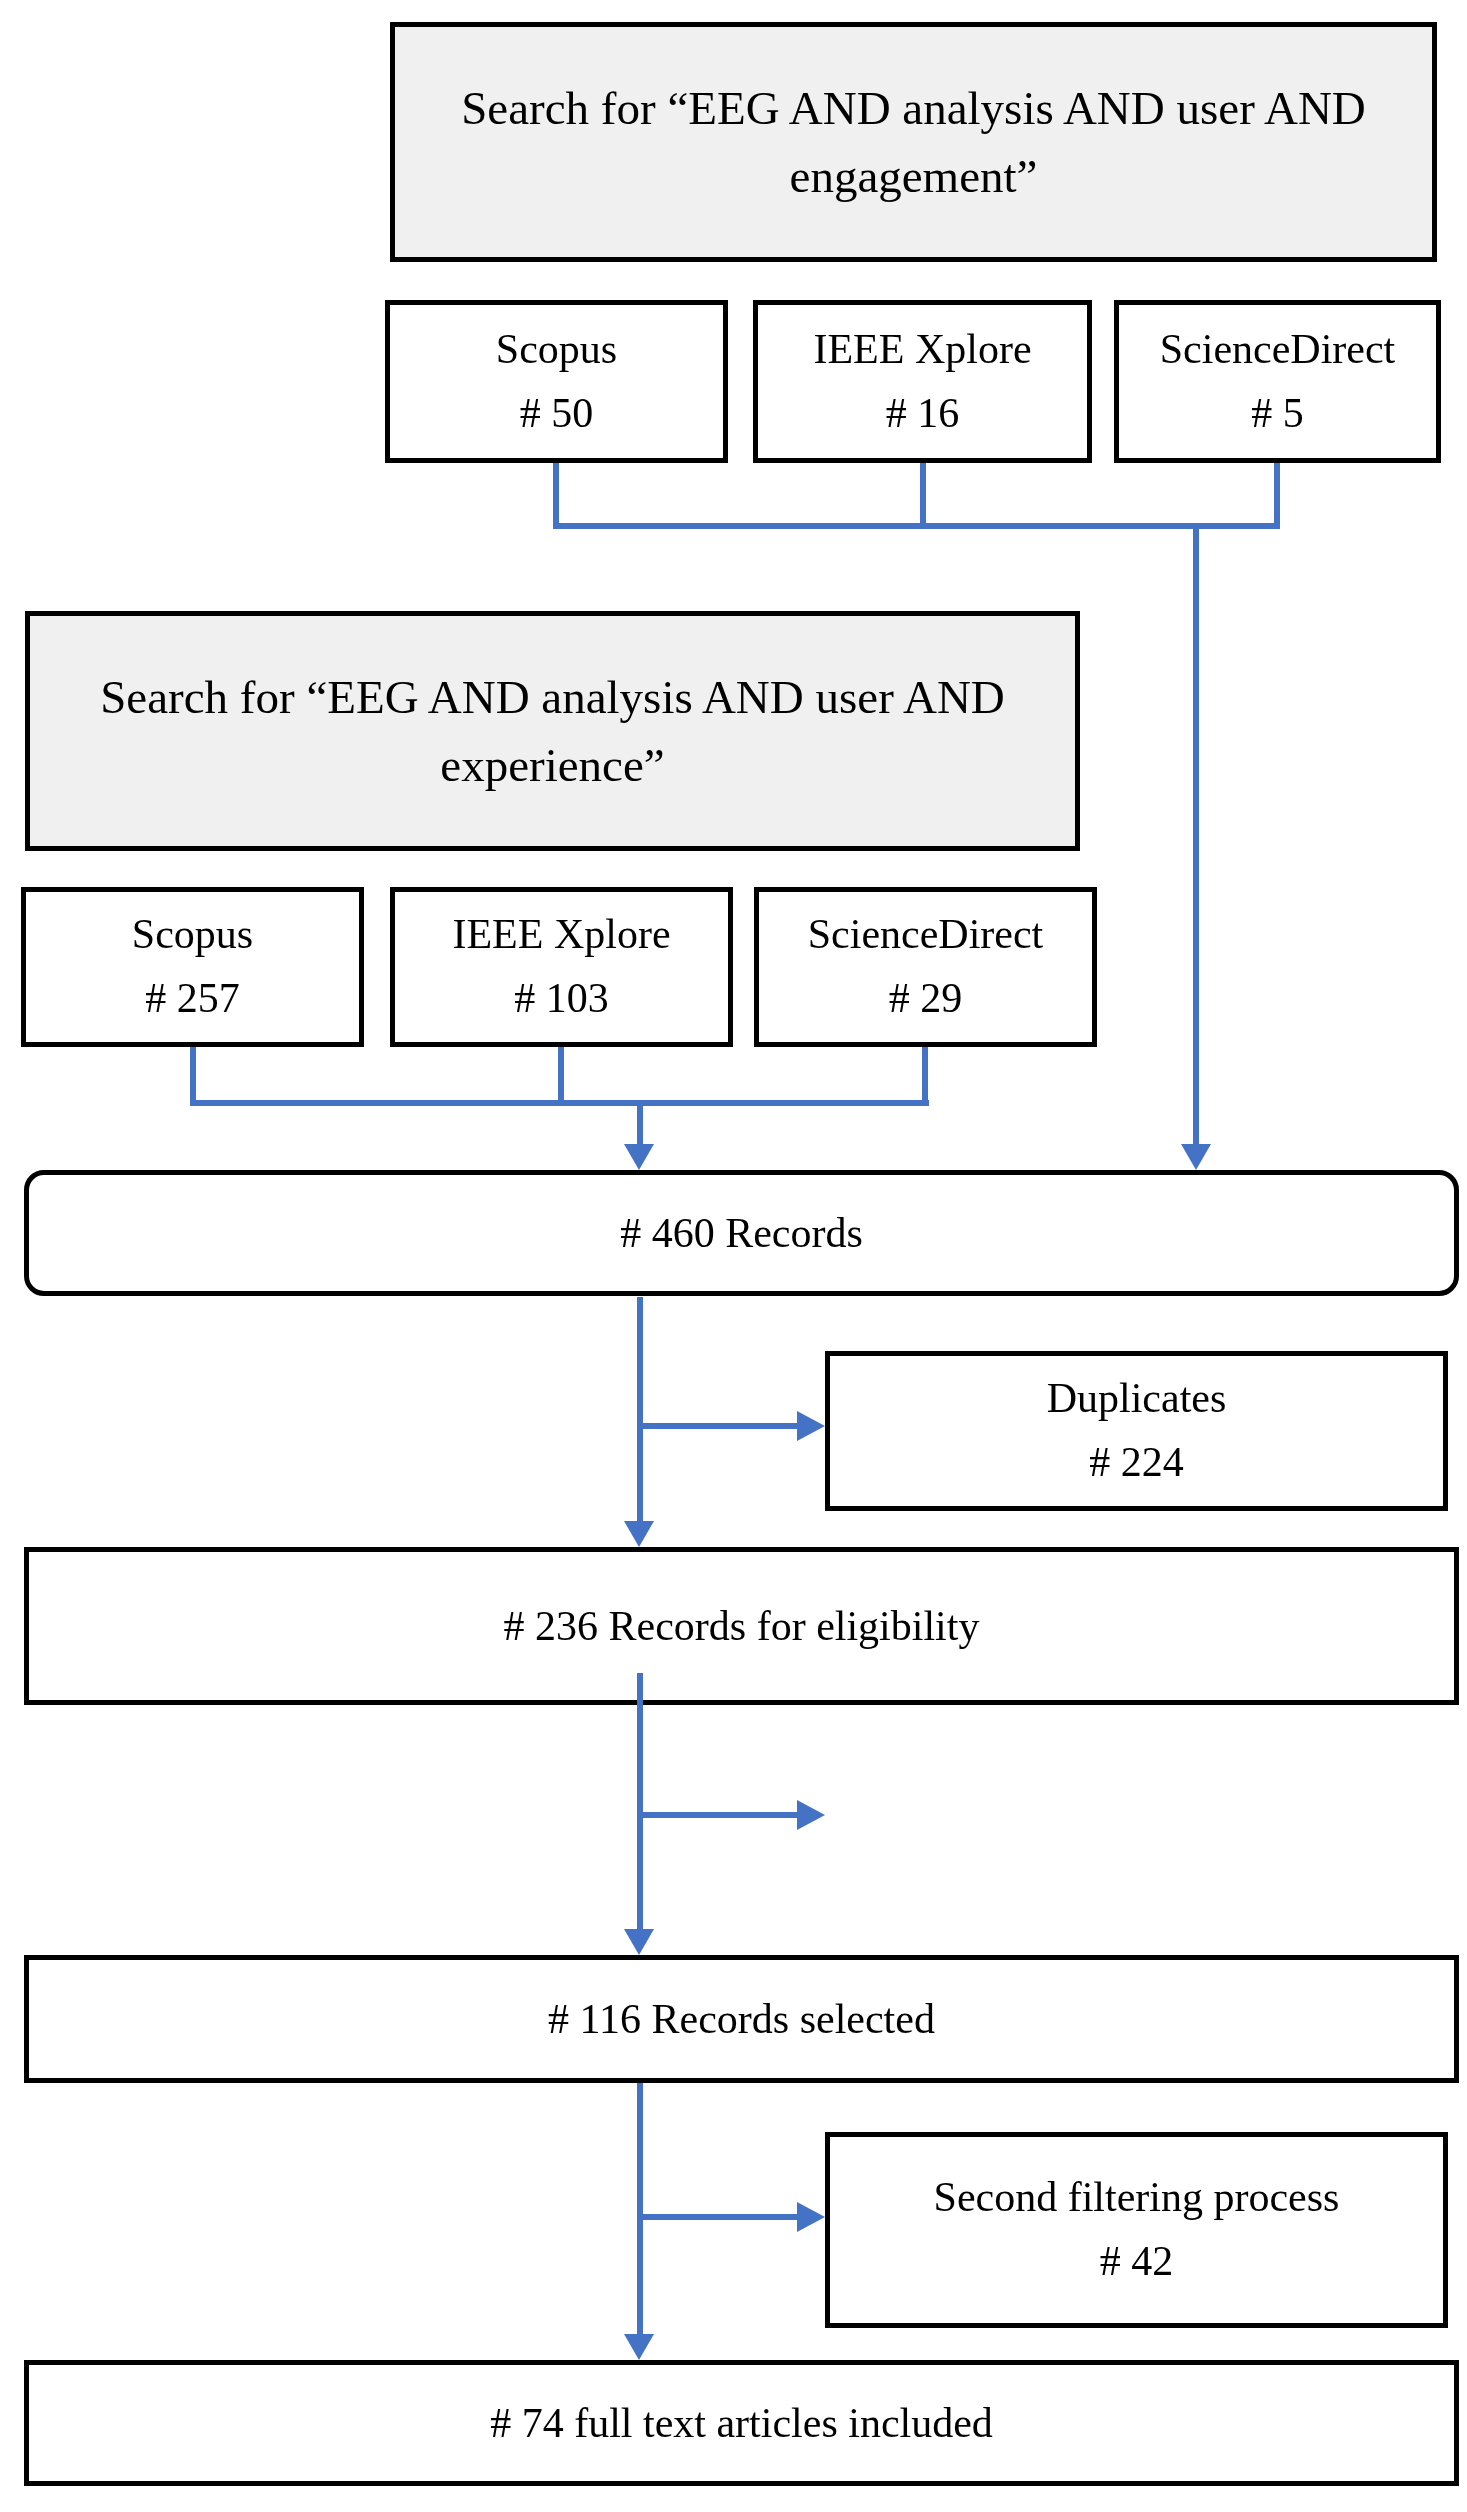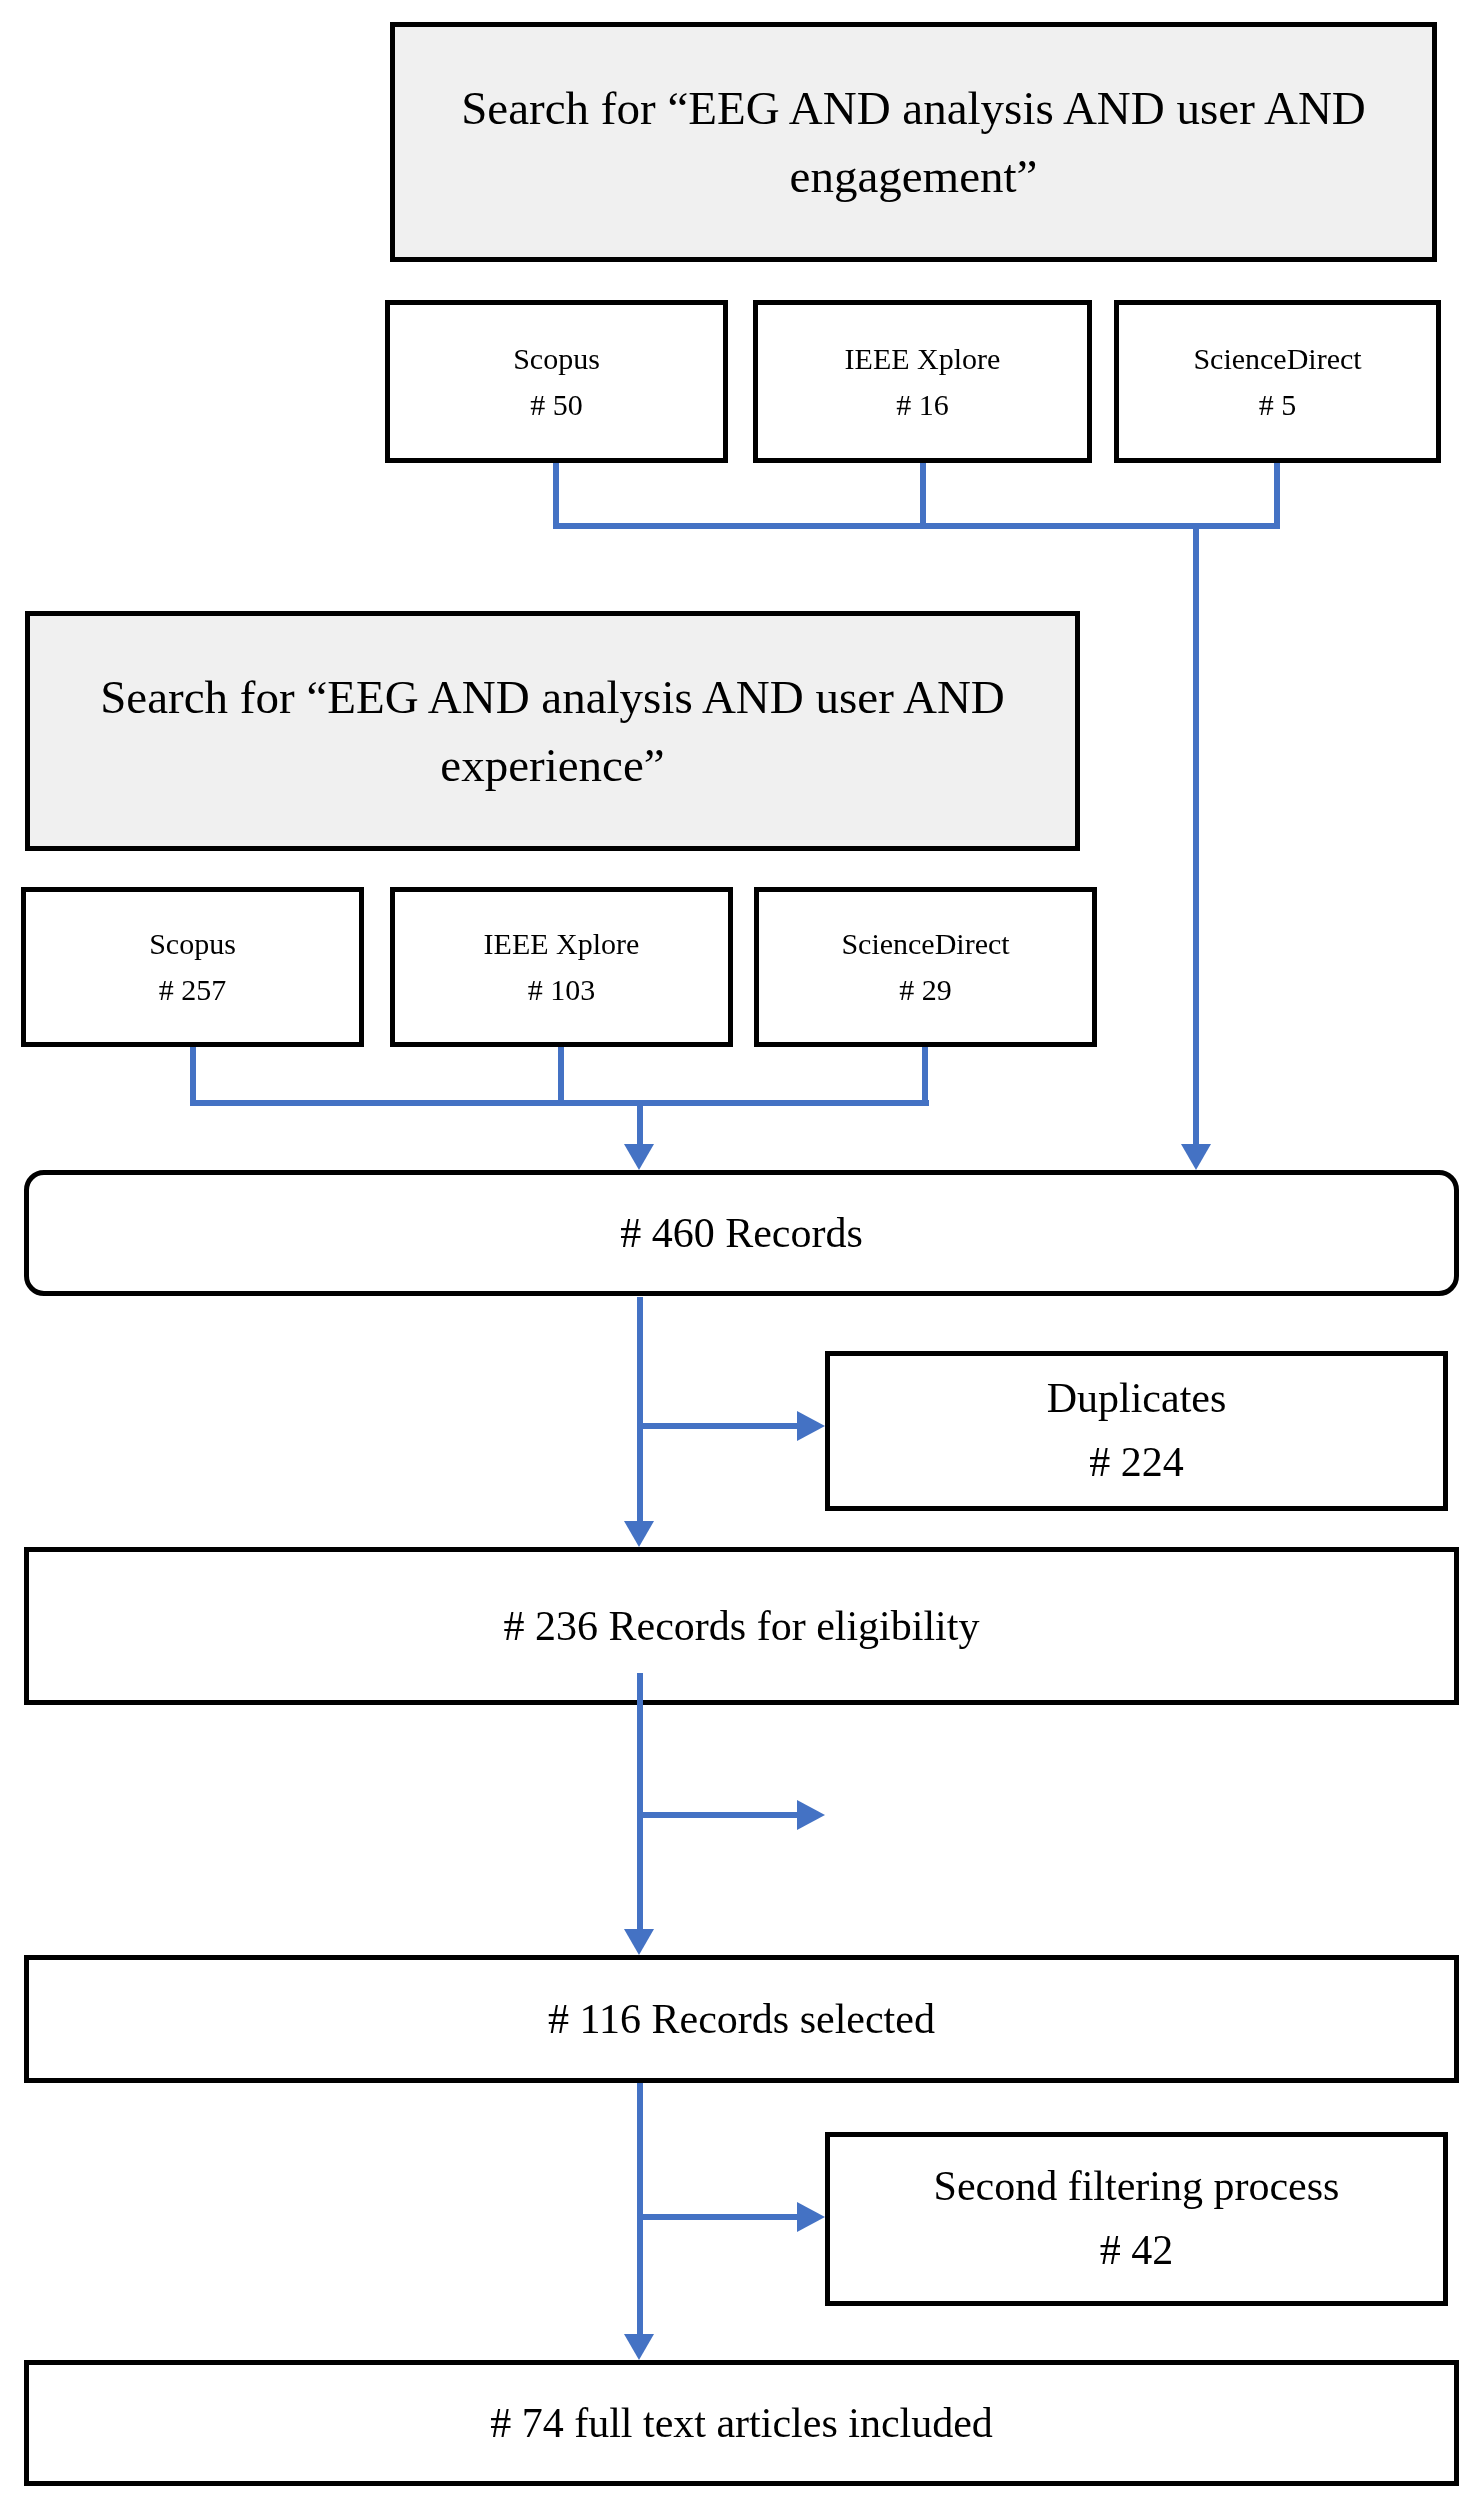--- a/index.html
+++ b/index.html
@@ -19,21 +19,21 @@
     background: #FFFFFF;
     display: flex;
     flex-direction: column;
     align-items: center;
     justify-content: center;
     text-align: center;
     white-space: pre-line;
   }
   .gray { background: #F0F0F0; }
   .search { font-size: 47px; line-height: 1.45; }
-  .src   { font-size: 30px; line-height: 1.52; }
+  .src   { font-size: 42px; line-height: 1.52; }
   .wide  { font-size: 42px; line-height: 1.3; }
   .side  { font-size: 42px; line-height: 1.52; }
   .vline, .hline { position: absolute; background: #4472C4; }
   .vline { width: 5.8px; }
   .hline { height: 5.8px; }
   .arr-down {
     position: absolute; width: 0; height: 0;
     border-left: 15.3px solid transparent;
     border-right: 15.3px solid transparent;
     border-top: 26px solid #4472C4;
@@ -126,21 +126,21 @@
 
   <div class="box wide" style="left:24px; top:1955px; width:1435px; height:128px;">
     <span># 116 Records selected</span>
   </div>
 
   <div class="vline" style="left:637px; top:2083px; height:251px;"></div>
   <div class="hline" style="left:637px; top:2214px; width:161px;"></div>
   <div class="arr-right" style="left:797px; top:2202px;"></div>
   <div class="arr-down" style="left:624px; top:2334px;"></div>
 
-  <div class="box side" style="left:825px; top:2132px; width:623px; height:174px;">
+  <div class="box side" style="left:825px; top:2132px; width:623px; height:196px;">
     <span>Second filtering process</span>
     <span># 42</span>
   </div>
 
   <div class="box wide" style="left:24px; top:2360px; width:1435px; height:126px;">
     <span># 74 full text articles included</span>
   </div>
 
 </div>
 

